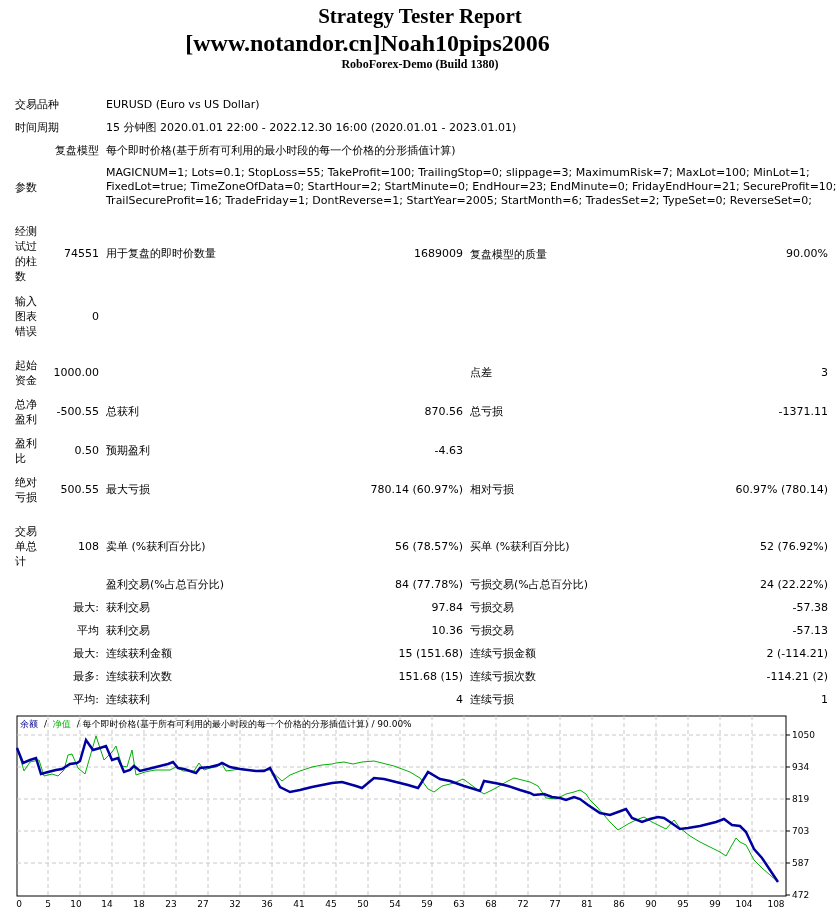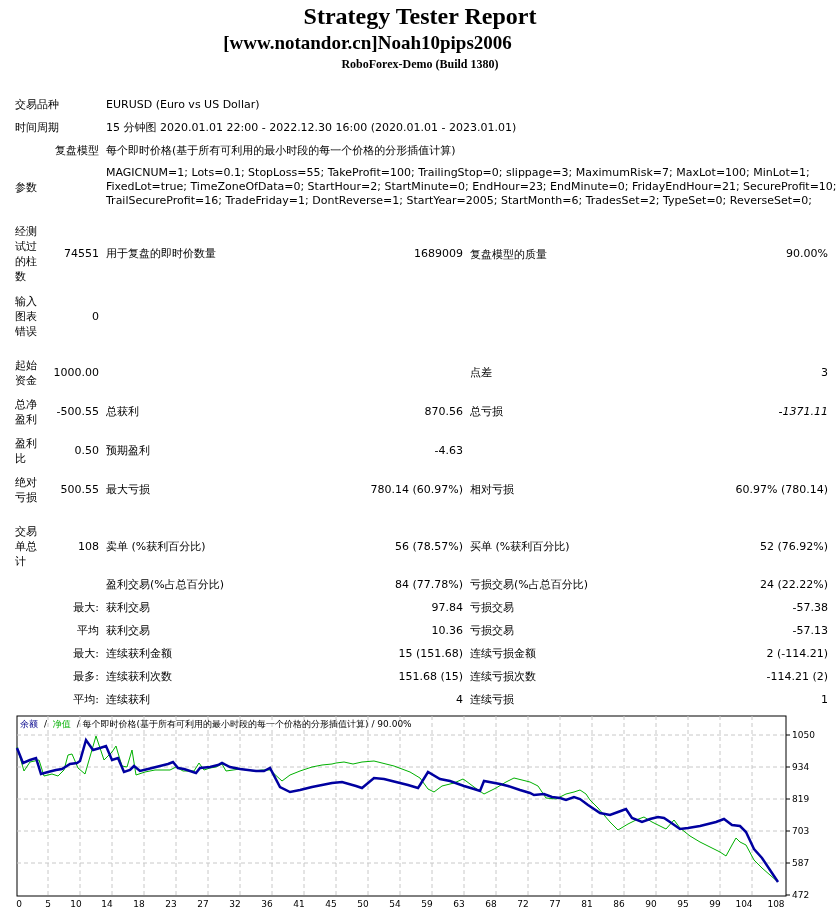--- a/index.html
+++ b/index.html
@@ -1,19 +1,19 @@
 <!DOCTYPE html>
 <html><head>
 <meta charset="utf-8">
 <style>
   html, body { margin:0; padding:0; background:#ffffff; }
   body { width:840px; height:916px; position:relative; overflow:hidden; font-family:"DejaVu Sans", "Liberation Sans", sans-serif; font-size:11px; color:#000; }
   .hdr { text-align:center; font-family:"Liberation Serif", "DejaVu Serif", serif; font-weight:bold; }
-  .t1 { position:absolute; left:0; width:840px; top:2px; font-size:24px; line-height:28px; }
-  .t2 { position:absolute; left:0; width:735px; top:32px; font-size:19px; line-height:22px; }
+  .t1 { position:absolute; left:0; width:840px; top:2px; font-size:21px; line-height:28px; }
+  .t2 { position:absolute; left:0; width:735px; top:32px; font-size:24px; line-height:22px; }
   .t3 { position:absolute; left:0; width:840px; top:57px; font-size:12px; line-height:14px; }
   .abs { position:absolute; white-space:nowrap; line-height:14px; }
   .r { text-align:right; }
   .lbl2 { position:absolute; width:26px; line-height:15px; white-space:normal; word-break:break-all; }
   .chart { position:absolute; left:10px; top:714px; width:830px; height:202px; }
 </style>
 </head>
 <body>
 
 <div class="hdr t1">Strategy Tester Report</div>
@@ -47,21 +47,21 @@
 <div class="lbl2" style="left:15px;top:358px;">起始资金</div>
 <div class="abs r" style="left:40px;width:59px;top:366px;">1000.00</div>
 <div class="abs" style="left:470px;top:366px;">点差</div>
 <div class="abs r" style="left:700px;width:128px;top:366px;">3</div>
 
 <div class="lbl2" style="left:15px;top:397px;">总净盈利</div>
 <div class="abs r" style="left:40px;width:59px;top:405px;">-500.55</div>
 <div class="abs" style="left:106px;top:405px;">总获利</div>
 <div class="abs r" style="left:360px;width:103px;top:405px;">870.56</div>
 <div class="abs" style="left:470px;top:405px;">总亏损</div>
-<div class="abs r" style="left:700px;width:128px;top:405px;font-style:italic;">-1371.11</div>
+<div class="abs r" style="left:700px;width:128px;top:405px;">-1371.11</div>
 
 <div class="lbl2" style="left:15px;top:436px;">盈利比</div>
 <div class="abs r" style="left:40px;width:59px;top:444px;">0.50</div>
 <div class="abs" style="left:106px;top:444px;">预期盈利</div>
 <div class="abs r" style="left:360px;width:103px;top:444px;">-4.63</div>
 
 <div class="lbl2" style="left:15px;top:475px;">绝对亏损</div>
 <div class="abs r" style="left:40px;width:59px;top:483px;">500.55</div>
 <div class="abs" style="left:106px;top:483px;">最大亏损</div>
 <div class="abs r" style="left:330px;width:133px;top:483px;">780.14 (60.97%)</div>

